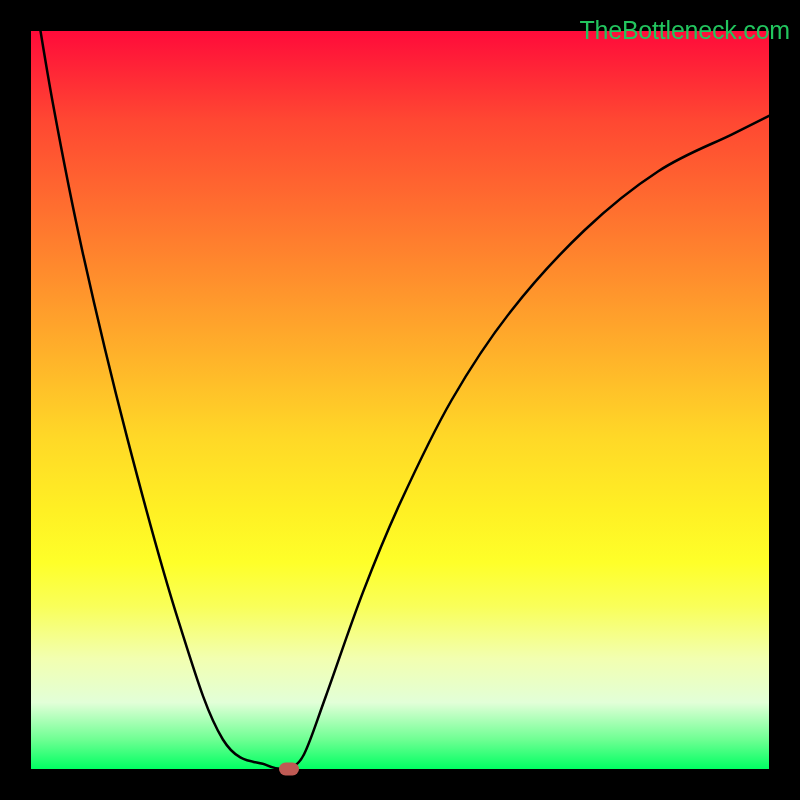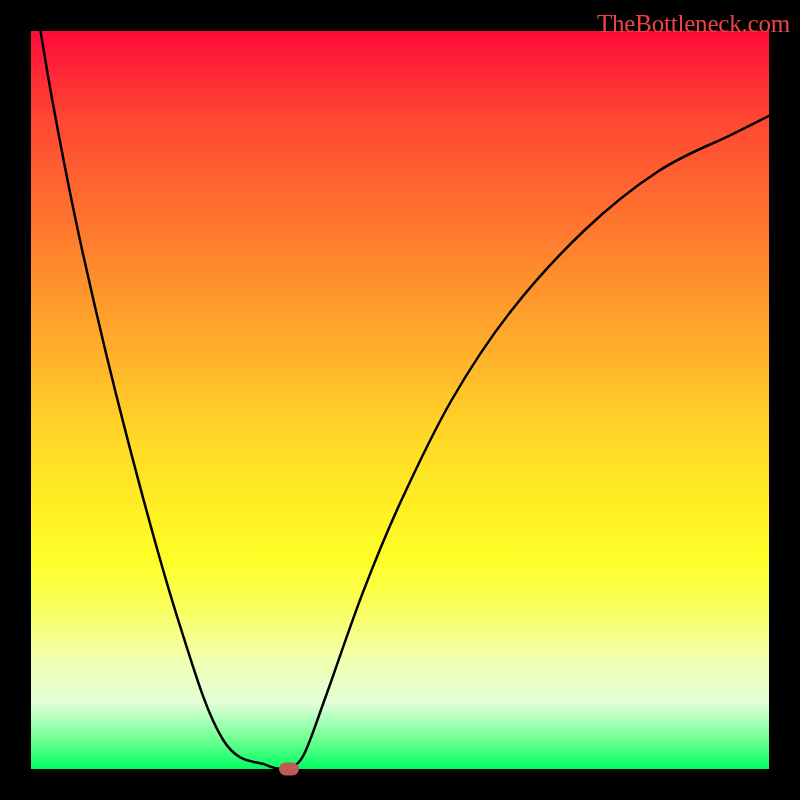--- a/index.html
+++ b/index.html
@@ -28,27 +28,26 @@
       #feff29 72%,
       #f9ff5a 78%,
       #f2ffb0 85%,
       #e2ffd8 91%,
       #6fff93 96%,
       #00ff62 100%
     );
   }
   .watermark {
     position: absolute;
-    top: 10px;
+    top: 16px;
     right: 10px;
     font-size: 25px;
     font-weight: 500;
-    color: #ef4444;
+    color: #22c55e;
     letter-spacing: -0.2px;
-    font-family: Liberation Serif, serif;
   }
   .curve-svg {
     position: absolute;
     left: 31px;
     top: 31px;
     width: 738px;
     height: 738px;
   }
   .marker {
     position: absolute;

